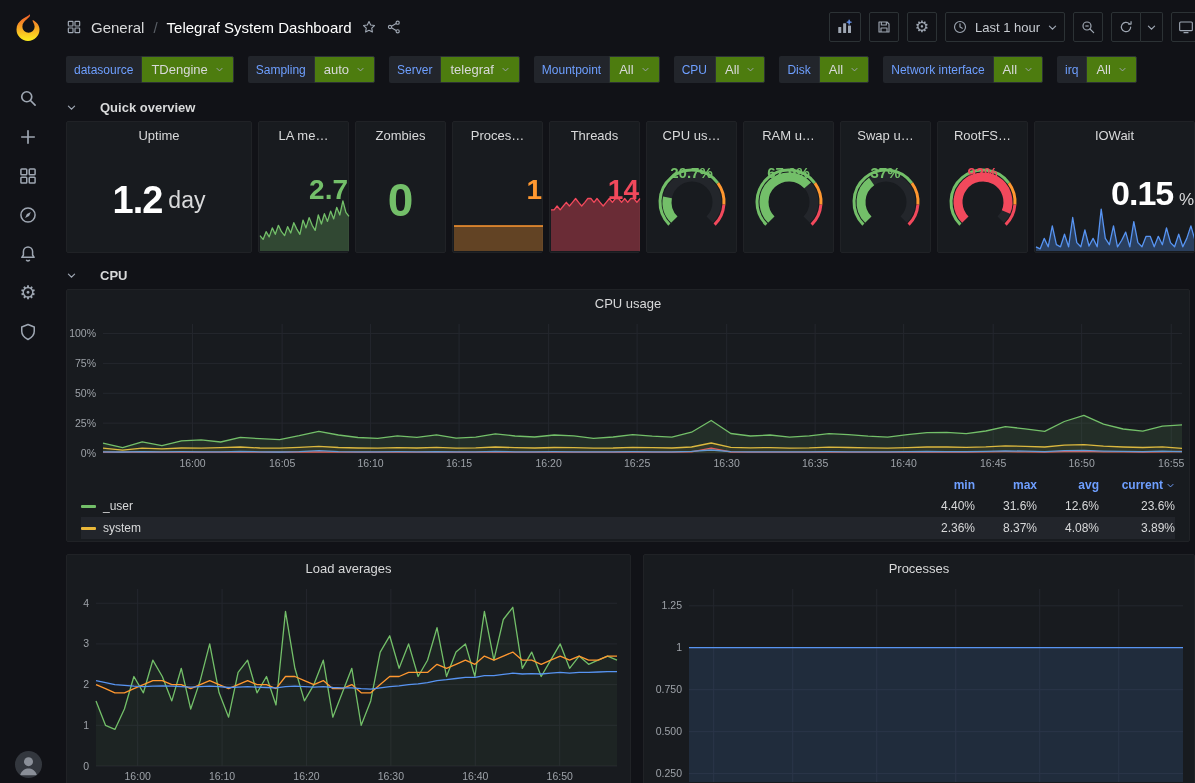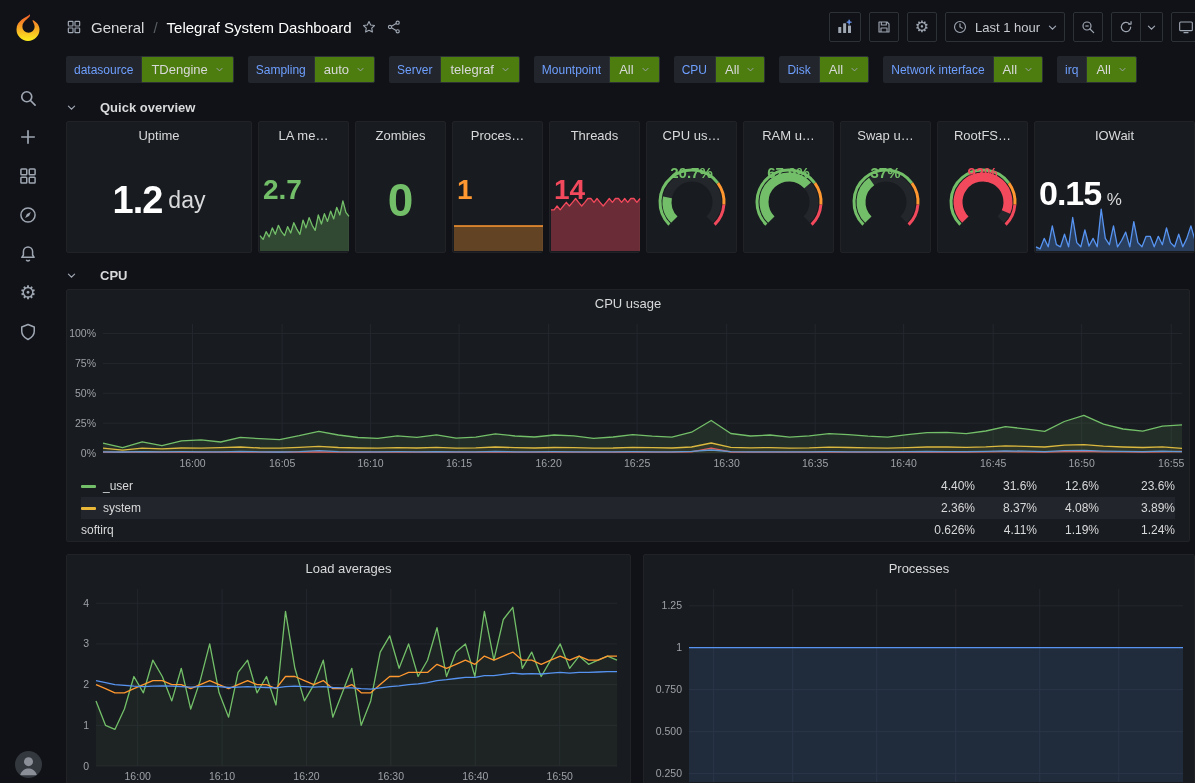--- a/index.html
+++ b/index.html
@@ -51,21 +51,21 @@
   .rowhdr .chev{color:#9fa7b3}
 
   .panel{background:#181b1f;border:1px solid #202226;border-radius:2px;position:relative}
   .panel-title{height:26px;display:flex;align-items:center;justify-content:center;
     font-size:13px;font-weight:500;color:#d8d9da;cursor:pointer}
 
   
   .stats{display:flex;gap:6px;height:132px;margin-bottom:8px}
   .w-lg{width:186px;flex:none}.w-sm{width:91px;flex:none}.w-fill{flex:1;min-width:0;overflow:hidden}
   .stat-center{position:absolute;inset:26px 0 0 0;display:flex;align-items:center;justify-content:center}
-  .stat-mid{position:absolute;left:4px;right:0;top:52px;text-align:left}
+  .stat-mid{position:absolute;left:16px;right:0;top:52px;text-align:right}
   .v-big{font-size:38px;font-weight:700;letter-spacing:-1px}
   .v-huge{font-size:46px;font-weight:700}
   .v-med{font-size:28px;font-weight:700}
   .v-unit{font-size:23px;font-weight:400;margin-left:6px}
   .v-unit-sm{font-size:17px;font-weight:400;margin-left:2px}
   .spark{position:absolute;left:1px;bottom:1px}
   .gauge-box{position:absolute;inset:26px 0 0 0;display:flex;align-items:center;justify-content:center}
   .gauge-val{position:absolute;left:0;right:0;top:42px;text-align:center;font-size:15px;font-weight:700}
 
   
@@ -520,20 +520,32 @@
             <line x1="1104.21" x2="1104.21" y1="6" y2="135" stroke="#24272e"></line>
             <text x="1104.21" y="149" text-anchor="middle" fill="#9da2a8" font-size="10.5">16:55</text>
             <polyline points="36.0,134.2 55.6,134.2 75.2,134.0 94.9,134.2 114.5,134.1 134.1,134.2 153.7,134.2 173.3,134.0 192.9,134.1 212.6,134.2 232.2,134.0 251.8,133.8 271.4,134.1 291.0,134.2 310.7,134.1 330.3,134.1 349.9,134.2 369.5,134.0 389.1,134.2 408.7,134.1 428.4,134.0 448.0,134.1 467.6,134.2 487.2,134.1 506.8,134.1 526.5,134.2 546.1,134.1 565.7,134.0 585.3,134.1 604.9,134.2 624.5,133.9 644.2,130.1 663.8,134.0 683.4,134.1 703.0,134.1 722.6,134.2 742.3,134.1 761.9,134.0 781.5,134.1 801.1,134.1 820.7,134.2 840.3,134.1 860.0,134.0 879.6,134.0 899.2,134.1 918.8,133.9 938.4,133.7 958.1,133.9 977.7,134.0 997.3,133.6 1016.9,133.4 1036.5,133.8 1056.1,133.9 1075.8,134.0 1095.4,133.8 1115.0,133.5" fill="none" stroke="#f2495c" stroke-width="1.3" stroke-linejoin="round"></polyline>
             <polyline points="36.0,133.8 55.6,134.0 75.2,133.6 94.9,133.9 114.5,133.7 134.1,133.8 153.7,133.9 173.3,133.4 192.9,133.8 212.6,134.0 232.2,133.6 251.8,132.6 271.4,133.7 291.0,133.9 310.7,133.8 330.3,133.7 349.9,133.9 369.5,133.6 389.1,133.8 408.7,133.9 428.4,133.3 448.0,133.8 467.6,133.9 487.2,133.7 506.8,133.8 526.5,133.9 546.1,133.8 565.7,133.6 585.3,133.8 604.9,133.9 624.5,133.4 644.2,132.0 663.8,133.7 683.4,133.9 703.0,133.8 722.6,133.9 742.3,133.8 761.9,133.6 781.5,133.8 801.1,133.9 820.7,133.8 840.3,133.7 860.0,133.4 879.6,133.6 899.2,133.7 918.8,133.3 938.4,132.8 958.1,133.2 977.7,133.6 997.3,132.6 1016.9,132.4 1036.5,133.1 1056.1,133.4 1075.8,133.7 1095.4,133.2 1115.0,133.6" fill="none" stroke="#5794f2" stroke-width="1.3" stroke-linejoin="round"></polyline>
             <polygon points="36.0,130.1 55.6,132.1 75.2,130.2 94.9,130.9 114.5,130.0 134.1,130.2 153.7,129.6 173.3,129.0 192.9,130.0 212.6,130.2 232.2,129.3 251.8,128.4 271.4,129.5 291.0,130.0 310.7,130.2 330.3,129.6 349.9,130.0 369.5,129.3 389.1,130.1 408.7,129.9 428.4,129.0 448.0,129.7 467.6,130.0 487.2,129.5 506.8,129.7 526.5,130.2 546.1,130.0 565.7,129.3 585.3,129.7 604.9,130.0 624.5,129.0 644.2,125.0 663.8,129.3 683.4,129.9 703.0,129.6 722.6,130.1 742.3,129.9 761.9,129.1 781.5,129.5 801.1,129.9 820.7,130.2 840.3,129.6 860.0,129.0 879.6,129.0 899.2,129.3 918.8,128.8 938.4,127.8 958.1,128.4 977.7,129.0 997.3,127.2 1016.9,126.6 1036.5,128.1 1056.1,129.0 1075.8,129.5 1095.4,128.8 1115.0,130.3 1115,135 36,135" fill="#eab839" fill-opacity="0.07"></polygon>
             <polyline points="36.0,130.1 55.6,132.1 75.2,130.2 94.9,130.9 114.5,130.0 134.1,130.2 153.7,129.6 173.3,129.0 192.9,130.0 212.6,130.2 232.2,129.3 251.8,128.4 271.4,129.5 291.0,130.0 310.7,130.2 330.3,129.6 349.9,130.0 369.5,129.3 389.1,130.1 408.7,129.9 428.4,129.0 448.0,129.7 467.6,130.0 487.2,129.5 506.8,129.7 526.5,130.2 546.1,130.0 565.7,129.3 585.3,129.7 604.9,130.0 624.5,129.0 644.2,125.0 663.8,129.3 683.4,129.9 703.0,129.6 722.6,130.1 742.3,129.9 761.9,129.1 781.5,129.5 801.1,129.9 820.7,130.2 840.3,129.6 860.0,129.0 879.6,129.0 899.2,129.3 918.8,128.8 938.4,127.8 958.1,128.4 977.7,129.0 997.3,127.2 1016.9,126.6 1036.5,128.1 1056.1,129.0 1075.8,129.5 1095.4,128.8 1115.0,130.3" fill="none" stroke="#eab839" stroke-width="1.3" stroke-linejoin="round"></polyline>
             <polygon points="36.0,125.2 55.6,129.7 75.2,123.9 94.9,127.7 114.5,122.8 134.1,121.9 153.7,124.0 173.3,119.4 192.9,120.7 212.6,121.6 232.2,117.7 251.8,113.3 271.4,117.0 291.0,119.5 310.7,120.4 330.3,117.9 349.9,119.4 369.5,116.8 389.1,120.2 408.7,119.1 428.4,115.8 448.0,118.0 467.6,119.0 487.2,117.0 506.8,117.9 526.5,120.4 546.1,119.0 565.7,116.7 585.3,118.2 604.9,119.2 624.5,114.2 644.2,102.5 663.8,115.5 683.4,118.0 703.0,117.0 722.6,119.1 742.3,117.8 761.9,115.7 781.5,116.7 801.1,118.2 820.7,119.2 840.3,116.6 860.0,114.6 879.6,114.3 899.2,115.7 918.8,113.0 938.4,108.6 958.1,110.8 977.7,113.3 997.3,103.5 1016.9,97.3 1036.5,106.1 1056.1,111.0 1075.8,113.1 1095.4,108.2 1115.0,106.8 1115,135 36,135" fill="#73bf69" fill-opacity="0.12"></polygon>
             <polyline points="36.0,125.2 55.6,129.7 75.2,123.9 94.9,127.7 114.5,122.8 134.1,121.9 153.7,124.0 173.3,119.4 192.9,120.7 212.6,121.6 232.2,117.7 251.8,113.3 271.4,117.0 291.0,119.5 310.7,120.4 330.3,117.9 349.9,119.4 369.5,116.8 389.1,120.2 408.7,119.1 428.4,115.8 448.0,118.0 467.6,119.0 487.2,117.0 506.8,117.9 526.5,120.4 546.1,119.0 565.7,116.7 585.3,118.2 604.9,119.2 624.5,114.2 644.2,102.5 663.8,115.5 683.4,118.0 703.0,117.0 722.6,119.1 742.3,117.8 761.9,115.7 781.5,116.7 801.1,118.2 820.7,119.2 840.3,116.6 860.0,114.6 879.6,114.3 899.2,115.7 918.8,113.0 938.4,108.6 958.1,110.8 977.7,113.3 997.3,103.5 1016.9,97.3 1036.5,106.1 1056.1,111.0 1075.8,113.1 1095.4,108.2 1115.0,106.8" fill="none" stroke="#73bf69" stroke-width="1.3" stroke-linejoin="round"></polyline>
           </svg>
         <div class="legend">
+          <div class="lrow lhead">
+            <span></span>
+            <span class="lh">min</span>
+            <span class="lh">max</span>
+            <span class="lh">avg</span>
+            <span class="lh cur">
+                <span>current</span>
+                <svg class="chev c9">
+                  <use href="#i-chev"></use>
+                </svg>
+              </span>
+          </div>
           <div class="lrow">
             <span class="lname">
                 <i class="sw" style="background: rgb(115, 191, 105);"></i>
                 <span>_user</span>
               </span>
             <span class="lv">4.40%</span>
             <span class="lv">31.6%</span>
             <span class="lv">12.6%</span>
             <span class="lv">23.6%</span>
           </div>

